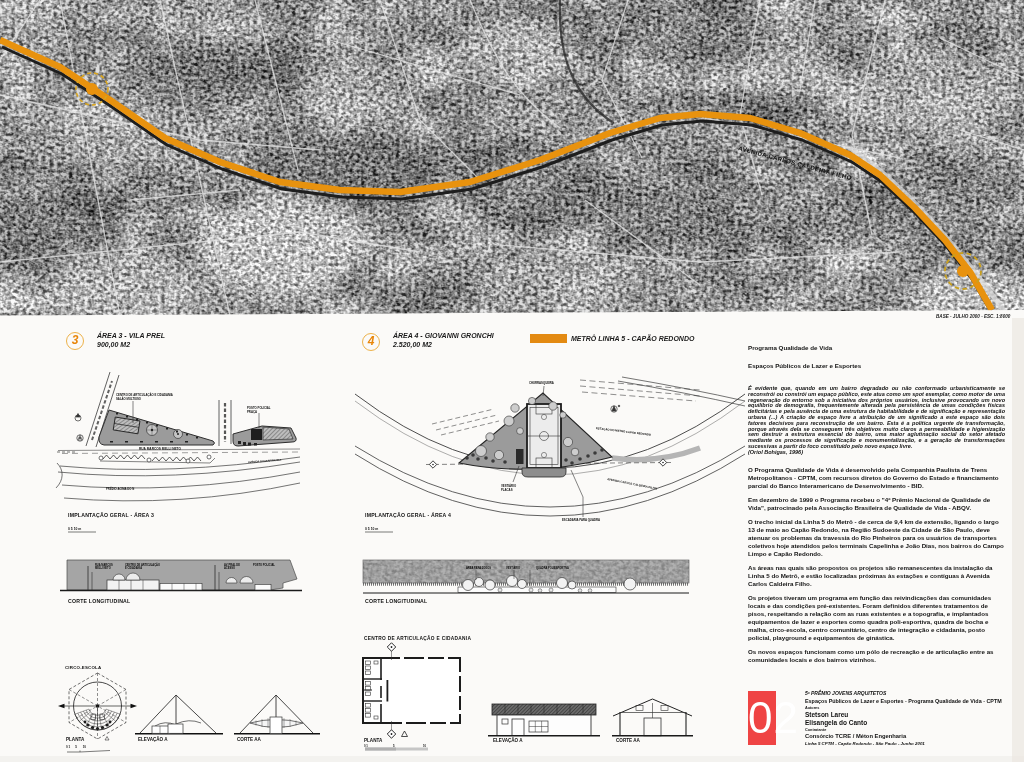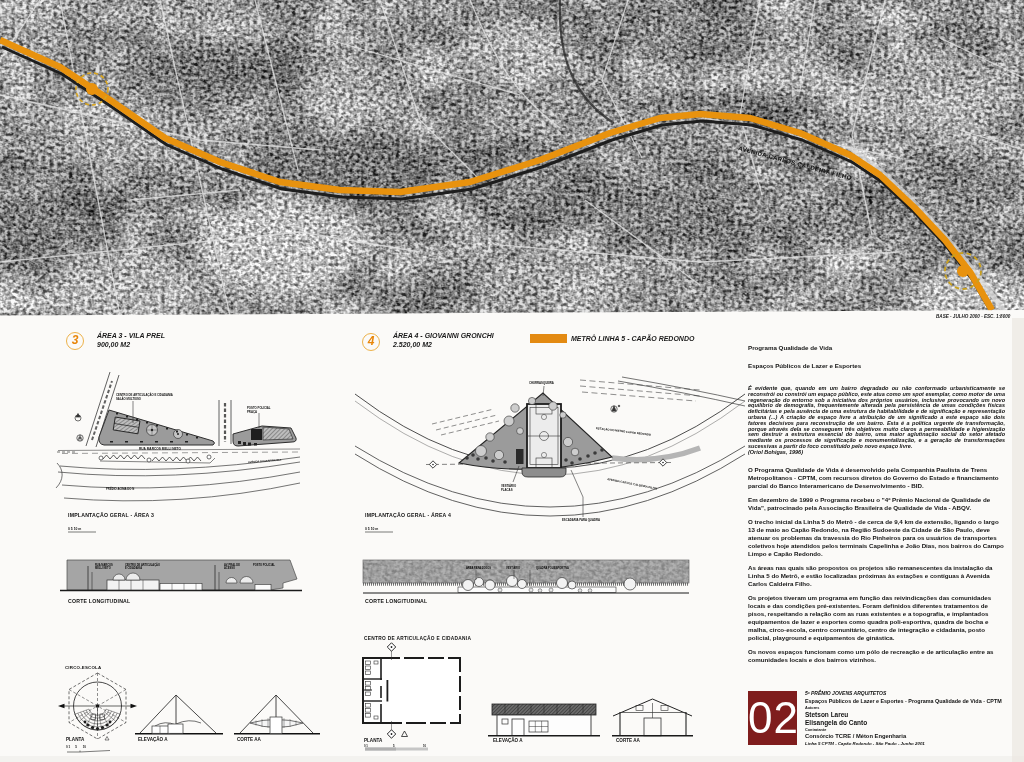--- a/index.html
+++ b/index.html
@@ -631,21 +631,21 @@
 
   <p style="font-size:6.2px;line-height:8px;font-weight:bold;margin-bottom:6px;">O trecho inicial da Linha 5 do Metrô - de cerca de 9,4 km de extensão, ligando o largo 13 de maio ao Capão Redondo, na Região Sudoeste da Cidade de São Paulo, deve atenuar os problemas da travessia do Rio Pinheiros para os usuários de transportes coletivos hoje atendidos pelos terminais Capelinha e João Dias, nos bairros do Campo Limpo e Capão Redondo.</p>
 
   <p style="font-size:6.2px;line-height:8px;font-weight:bold;margin-bottom:6px;">As áreas nas quais são propostos os projetos são remanescentes da instalação da Linha 5 do Metrô, e estão localizadas próximas às estações e contíguas à Avenida Carlos Caldeira Filho.</p>
 
   <p style="font-size:6.2px;line-height:8px;font-weight:bold;margin-bottom:6px;">Os projetos tiveram um programa em função das reivindicações das comunidades locais e das condições pré-existentes. Foram definidos diferentes tratamentos de pisos, respeitando a relação com as ruas existentes e a topografia, e implantados equipamentos de lazer e esportes como quadra poli-esportiva, quadra de bocha e malha, circo-escola, centro comunitário, centro de integração e cidadania, posto policial, playground e equipamentos de ginástica.</p>
 
   <p style="font-size:6.2px;line-height:8px;font-weight:bold;margin-bottom:6px;">Os novos espaços funcionam como um pólo de recreação e de articulação entre as comunidades locais e dos bairros vizinhos.</p>
 </div>
 
-<div class="abs" style="left:748px;top:691px;width:49px;height:54px;background:#7f1d1d;color:#fff;font-size:44px;line-height:54px;text-align:left;font-weight:normal;letter-spacing:1px;">02</div>
+<div class="abs" style="left:748px;top:691px;width:28px;height:54px;background:#ef4444;color:#fff;font-size:44px;line-height:54px;text-align:left;font-weight:normal;letter-spacing:1px;">02</div>
 
 <div class="abs" style="left:805px;top:690px;width:215px;color:#111;">
   <div style="font-size:5px;font-weight:bold;font-style:italic;">5º PRÊMIO JOVENS ARQUITETOS</div>
   <div style="font-size:5.4px;font-weight:bold;margin-top:1.5px;">Espaços Públicos de Lazer e Esportes - Programa Qualidade de Vida - CPTM</div>
   <div style="font-size:3.8px;font-weight:bold;margin-top:2px;">Autores</div>
   <div style="font-size:6.5px;font-weight:bold;margin-top:1px;">Stetson Lareu</div>
   <div style="font-size:6.5px;font-weight:bold;margin-top:1px;">Elisangela do Canto</div>
   <div style="font-size:3.8px;font-weight:bold;margin-top:2px;">Contratante</div>
   <div style="font-size:5.8px;font-weight:bold;margin-top:1.5px;">Consórcio TCRE / Méton Engenharia</div>
   <div style="font-size:4.4px;font-weight:bold;font-style:italic;margin-top:1.5px;">Linha 5 CPTM - Capão Redondo - São Paulo - Junho 2001</div>

